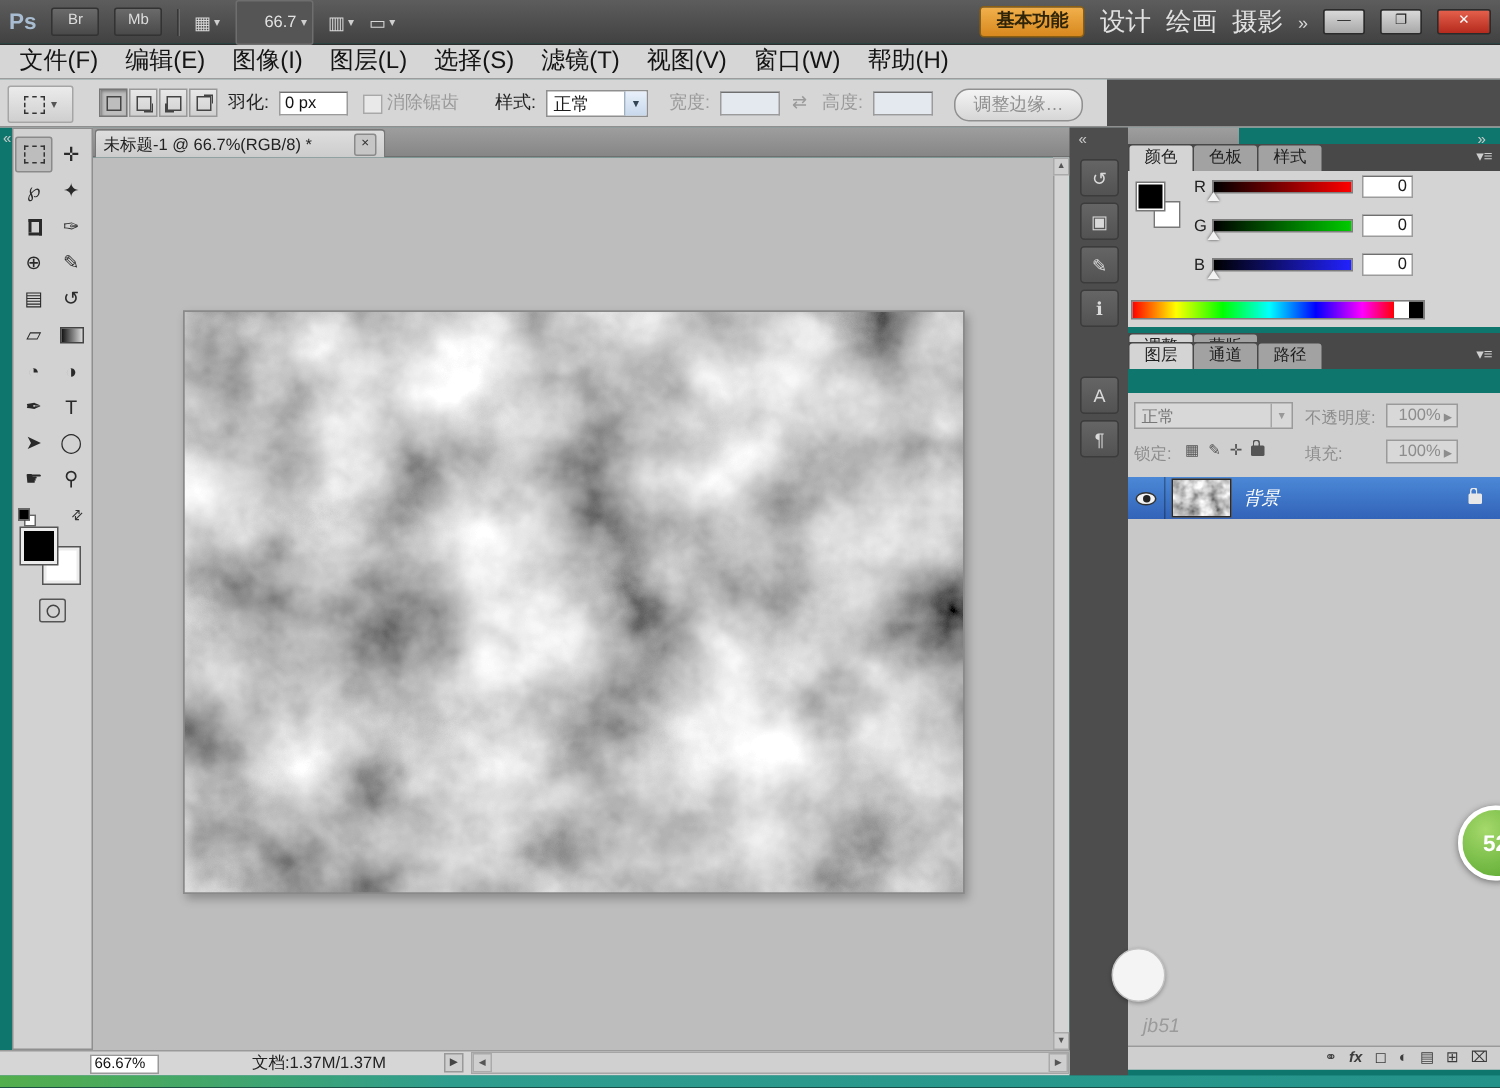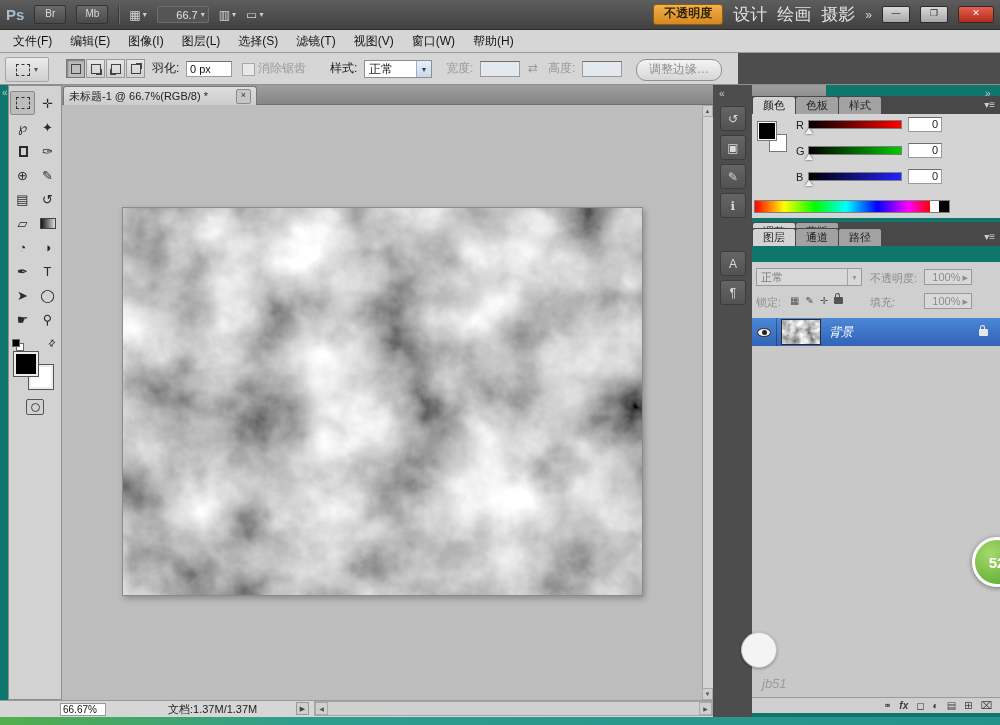--- a/index.html
+++ b/index.html
@@ -5,31 +5,31 @@
   html,body{margin:0;padding:0;background:#222}
   body{font-family:"Liberation Sans","DejaVu Sans",sans-serif}
   #root{position:relative;width:1000px;height:725px;background:#0f766e;overflow:hidden;font-size:12px;color:#1c1c1c}
 
   
   #titlebar{position:absolute;left:0;top:0;width:1000px;height:30px;background:linear-gradient(#5d5d5d,#414141);display:flex;align-items:center;gap:10px;padding:0 6px;box-sizing:border-box;border-bottom:1px solid #2e2e2e}
   .pslogo{font-weight:bold;font-size:15px;color:#a8bdd1}
   .tbbtn{height:17px;min-width:24px;padding:0 3px;background:linear-gradient(#6a6a6a,#4a4a4a);border:1px solid #333;border-radius:2px;color:#ddd;font-size:10px;line-height:15px;text-align:center}
   .tbicon{color:#d6d6d6;font-size:12px;display:flex;align-items:center;gap:2px}
   .dd{font-size:8px;color:#cfcfcf}
-  .zoombox{width:52px;height:17px;background:#555;border:1px solid #6e6e6e;border-radius:2px;color:#e3e3e3;font-size:11px;display:flex;align-items:center;justify-content:flex-end;padding:0 3px;box-sizing:border-box;gap:3px}
+  .zoombox{width:52px;height:30px;background:#555;border:1px solid #6e6e6e;border-radius:2px;color:#e3e3e3;font-size:11px;display:flex;align-items:center;justify-content:flex-end;padding:0 3px;box-sizing:border-box;gap:3px}
   .vsep{width:1px;height:18px;background:#373737;box-shadow:1px 0 0 #6a6a6a}
   .wsbtn{height:19px;padding:0 10px;border-radius:3px;background:linear-gradient(#f1b04c,#d8881e);border:1px solid #8a5f14;color:#2f2408;font-size:12px;line-height:17px;font-weight:bold}
   .wslabel{color:#e2e2e2;font-size:17px}
   .chev{color:#d8d8d8;font-size:12px}
   .winbtn{width:26px;height:15px;border:1px solid #2b2b2b;border-radius:2px;background:linear-gradient(#d9d9d9,#a8a8a8);color:#222;font-size:9px;line-height:13px;text-align:center}
   .winbtn.close{background:linear-gradient(#e4604c,#b52a1d);color:#fff;width:34px;font-weight:bold}
 
   
   #menubar{position:absolute;left:0;top:30px;width:1000px;height:23px;background:#d6d6d6;border-bottom:1px solid #9c9c9c;display:flex;align-items:center;padding-left:4px;box-sizing:border-box}
-  .menuitem{padding:0 9px;font-size:12px;color:#141414;line-height:22px}
+  .menuitem{padding:0 9px;font-size:16px;color:#141414;line-height:22px}
 
   
   #optionsbar{position:absolute;left:0;top:53px;width:1000px;height:32px;background:#d6d6d6;border-bottom:1px solid #8f8f8f;box-sizing:border-box}
   .opt-dark{position:absolute;left:738px;top:0;width:262px;height:31px;background:#4d4d4d}
   .toolpreset{position:absolute;left:5px;top:4px;width:42px;height:23px;border:1px solid #a5a5a5;border-radius:2px;background:linear-gradient(#ebebeb,#cfcfcf);display:flex;align-items:center;justify-content:center;gap:4px}
   .dashedrect{width:12px;height:10px;border:1px dashed #333}
   .modebtn{position:absolute;top:6px;width:19px;height:19px;border:1px solid #999;background:linear-gradient(#e8e8e8,#d0d0d0);display:flex;align-items:center;justify-content:center;box-sizing:border-box}
   .modebtn.pressed{background:#bdbdbd;border-color:#777;box-shadow:inset 1px 1px 2px rgba(0,0,0,.35)}
   .modeglyph{width:8px;height:8px;border:1px solid #444;display:block}
   .m-add .modeglyph{box-shadow:3px 3px 0 -2px #444}
@@ -155,21 +155,21 @@
       </span>
     <span class="tbicon">
         <i>▥</i>
         <b class="dd">▾</b>
       </span>
     <span class="tbicon">
         <i>▭</i>
         <b class="dd">▾</b>
       </span>
     <span style="flex:1"></span>
-    <span class="wsbtn">不透明度</span>
+    <span class="wsbtn">基本功能</span>
     <span class="wslabel">设计</span>
     <span class="wslabel">绘画</span>
     <span class="wslabel">摄影</span>
     <span class="chev">»</span>
     <span class="winbtn">—</span>
     <span class="winbtn">❐</span>
     <span class="winbtn close">✕</span>
   </div>
 
   <div id="menubar">

